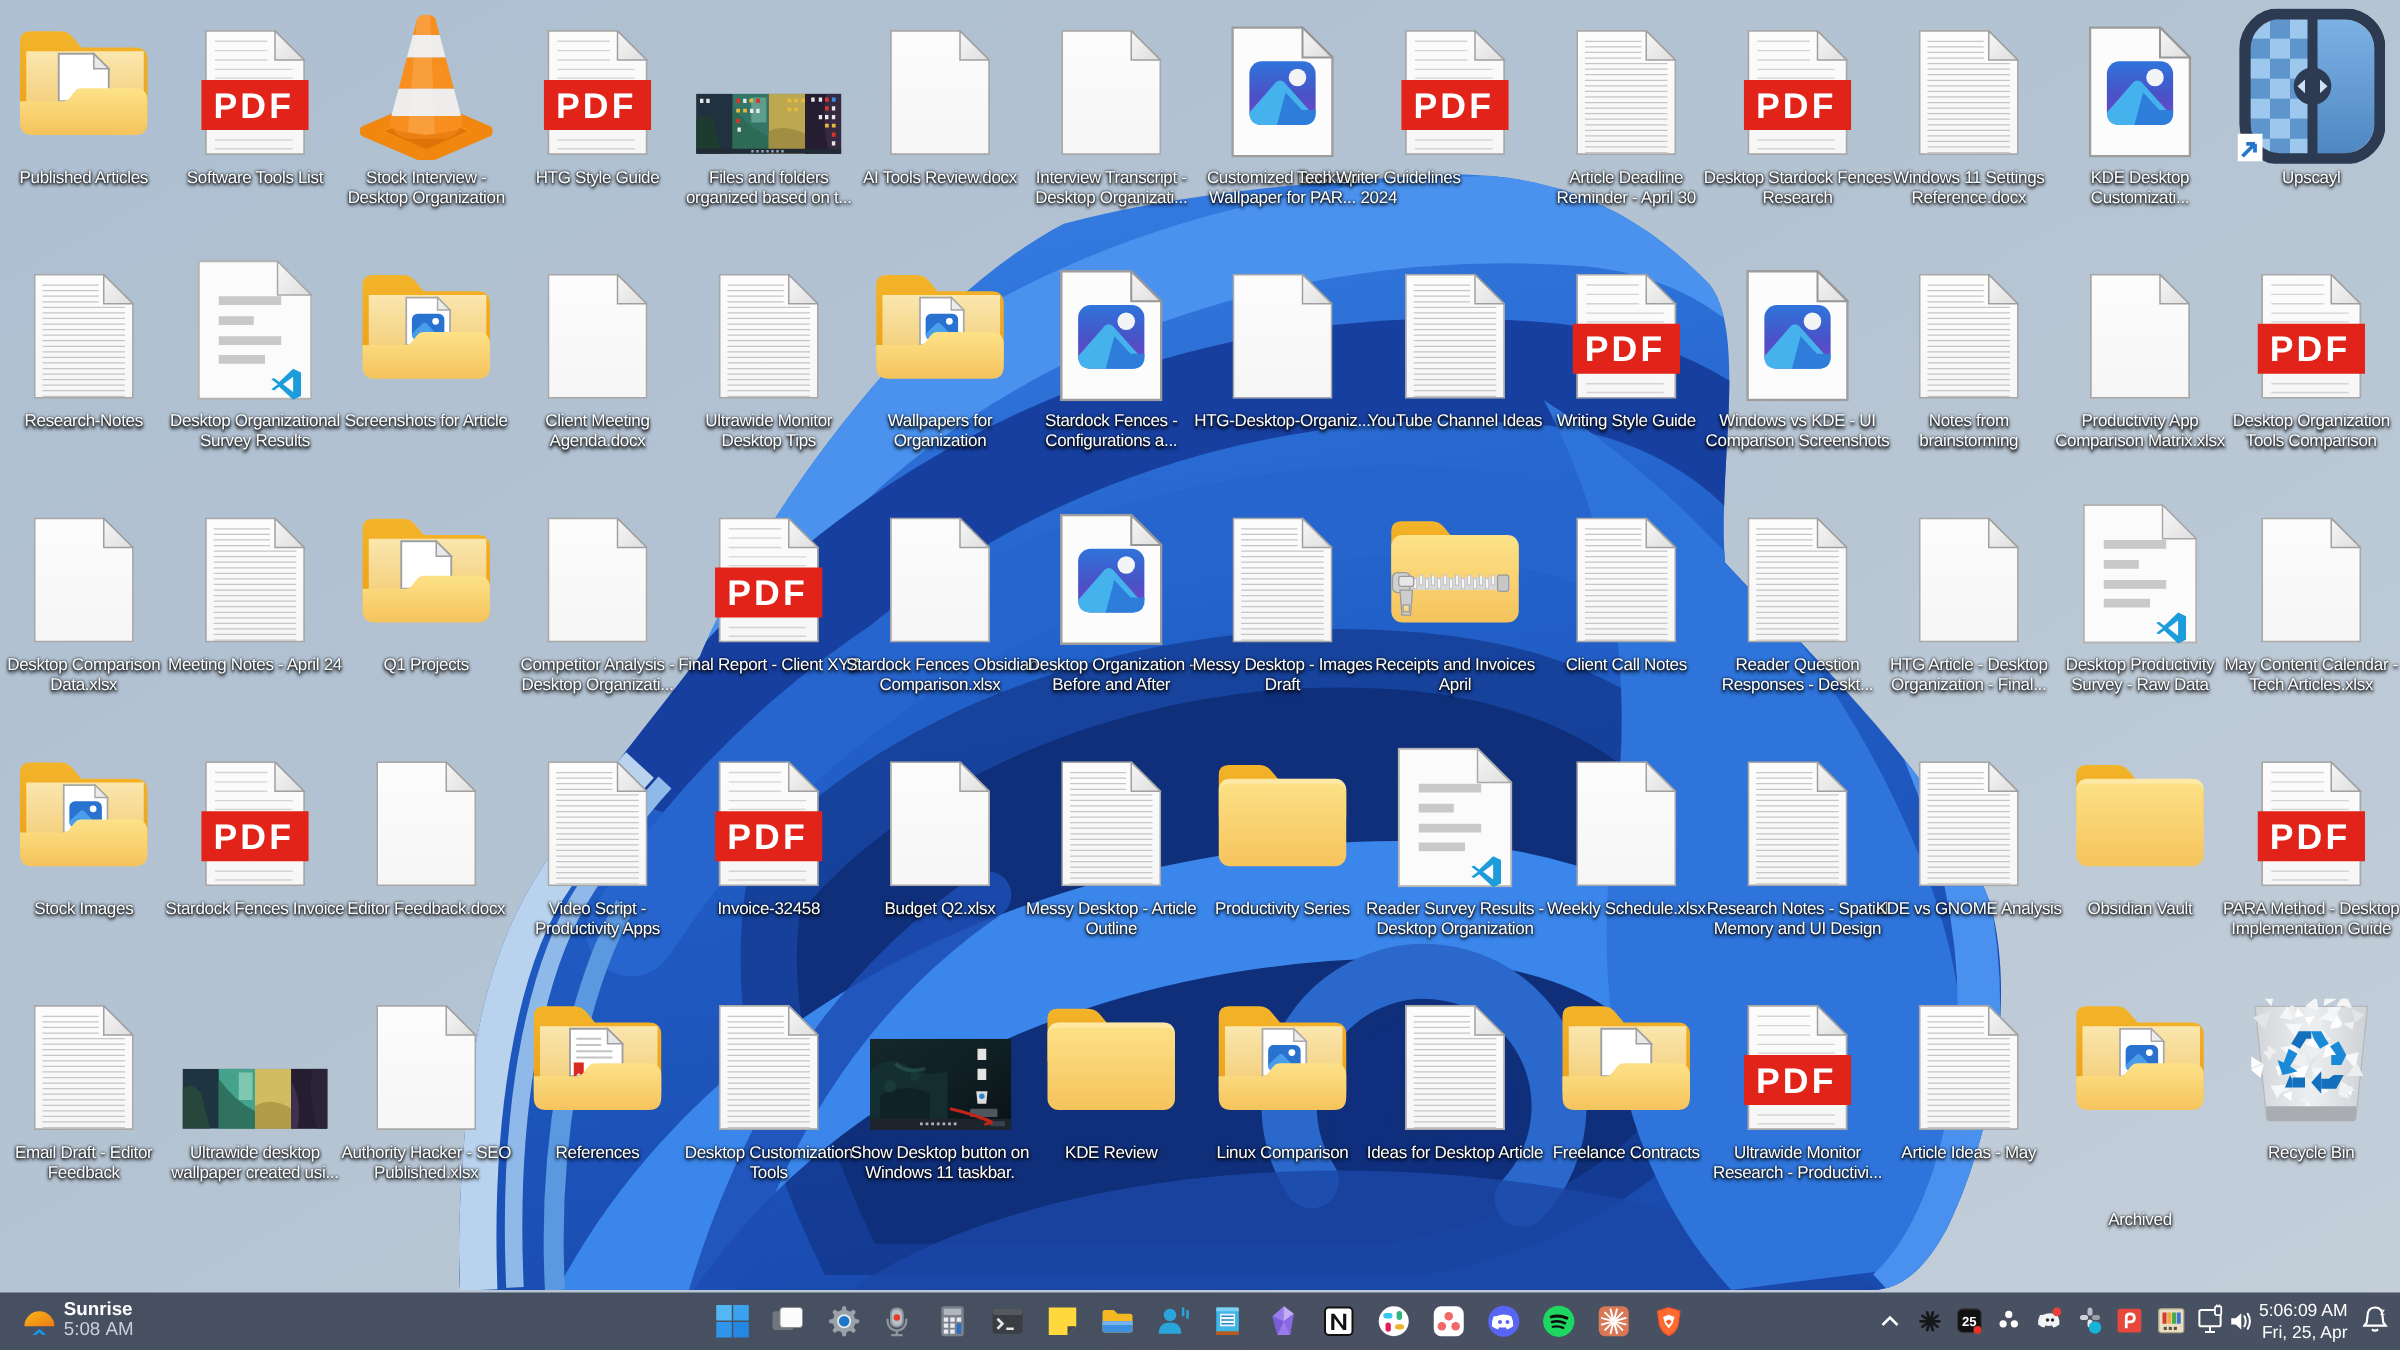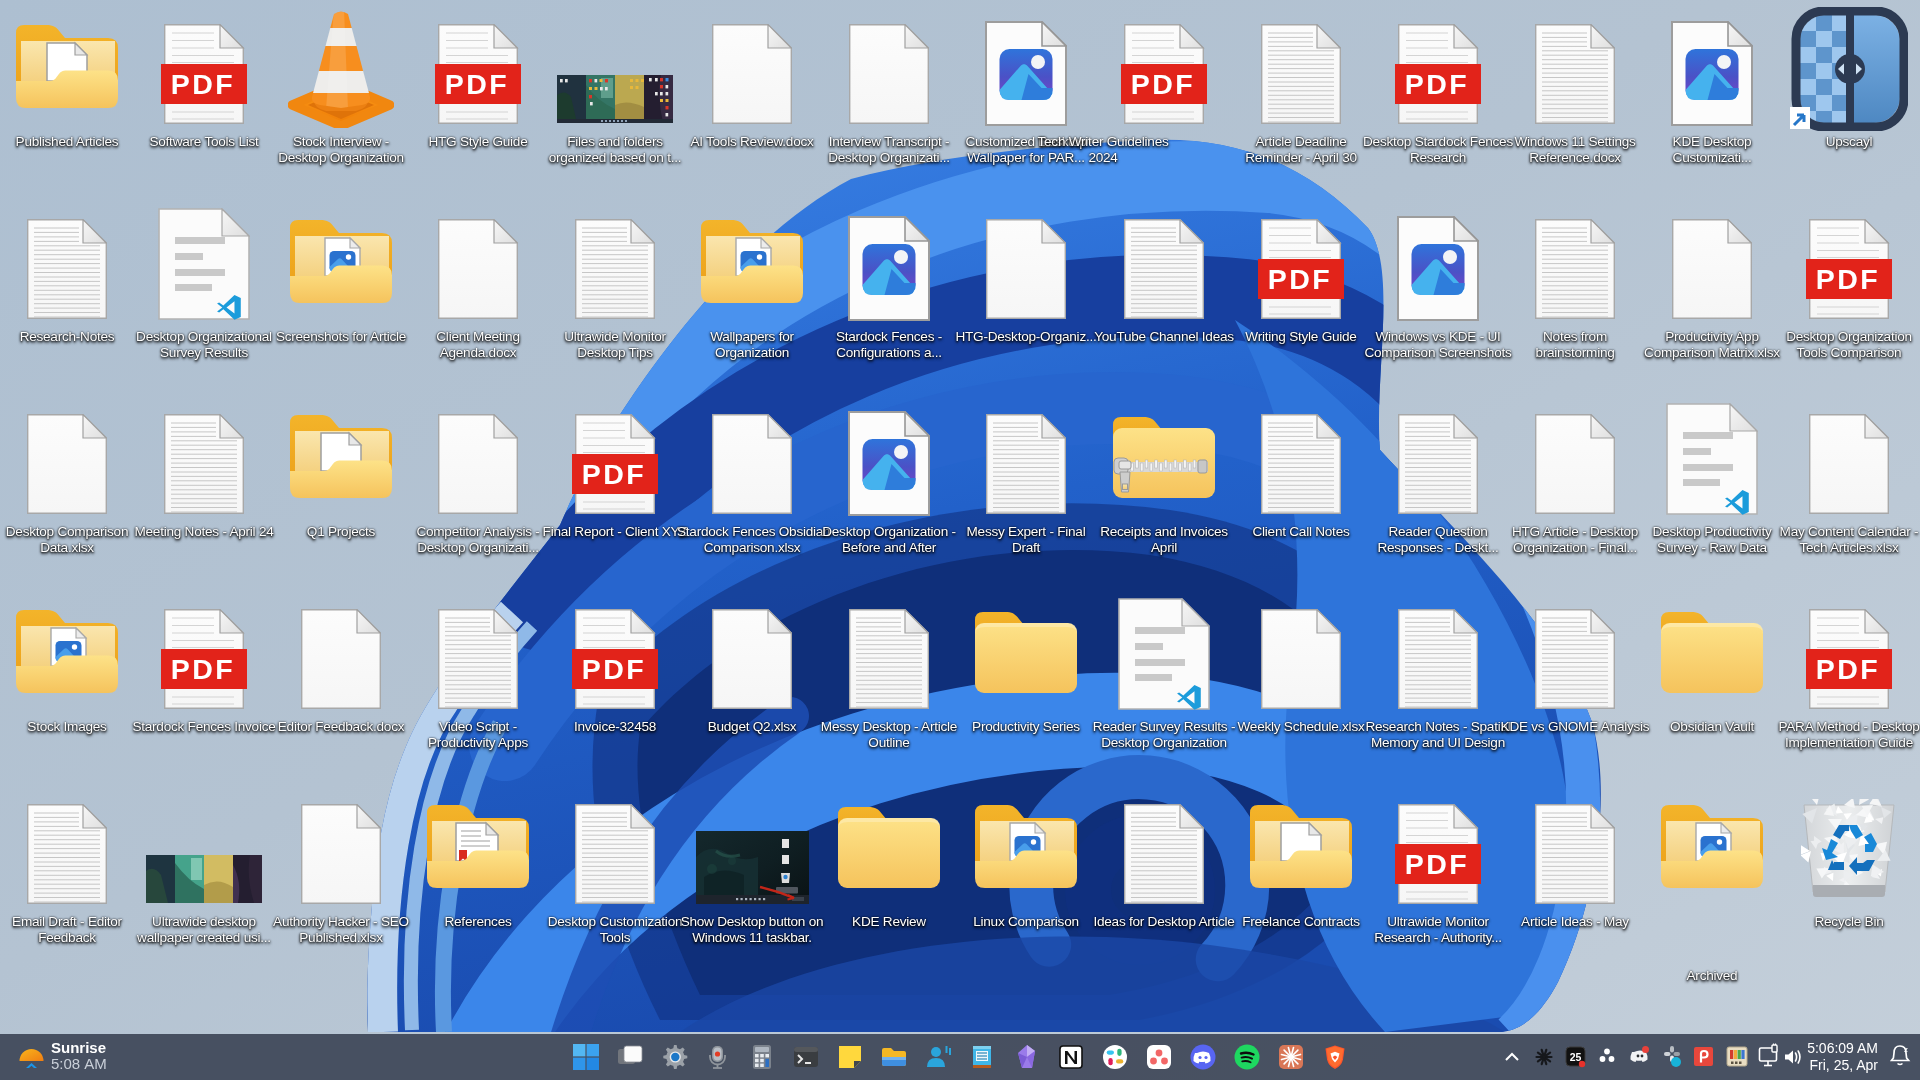--- a/index.html
+++ b/index.html
@@ -799,21 +799,21 @@
     <use href="#s-dimg"></use>
   </svg>
 <div class="lbl" style="left:814px;top:524px">
     <div>Desktop Organization -</div>
     <div>Before and After</div>
   </div>
 <svg class="ic" style="left:986px;top:414px" width="80" height="100">
     <use href="#s-lines"></use>
   </svg>
 <div class="lbl" style="left:951px;top:524px">
-    <div>Messy Expert - Final</div>
+    <div>Messy Desktop - Images</div>
     <div>Draft</div>
   </div>
 <svg class="ic" style="left:1110px;top:414px" width="108" height="85">
     <use href="#s-fzip"></use>
   </svg>
 <div class="lbl" style="left:1089px;top:524px">
     <div>Receipts and Invoices</div>
     <div>April</div>
   </div>
 <svg class="ic" style="left:1261px;top:414px" width="80" height="100">
@@ -1002,21 +1002,21 @@
     <use href="#s-fdoc"></use>
   </svg>
 <div class="lbl" style="left:1226px;top:914px">
     <div>Freelance Contracts</div>
   </div>
 <svg class="ic" style="left:1395px;top:804px" width="86" height="100">
     <use href="#s-pdf"></use>
   </svg>
 <div class="lbl" style="left:1363px;top:914px">
     <div>Ultrawide Monitor</div>
-    <div>Research - Authority...</div>
+    <div>Research - Productivi...</div>
   </div>
 <svg class="ic" style="left:1535px;top:804px" width="80" height="100">
     <use href="#s-lines"></use>
   </svg>
 <div class="lbl" style="left:1500px;top:914px">
     <div>Article Ideas - May</div>
   </div>
 <svg class="ic" style="left:1658px;top:804px" width="108" height="85">
     <use href="#s-fimg"></use>
   </svg>

